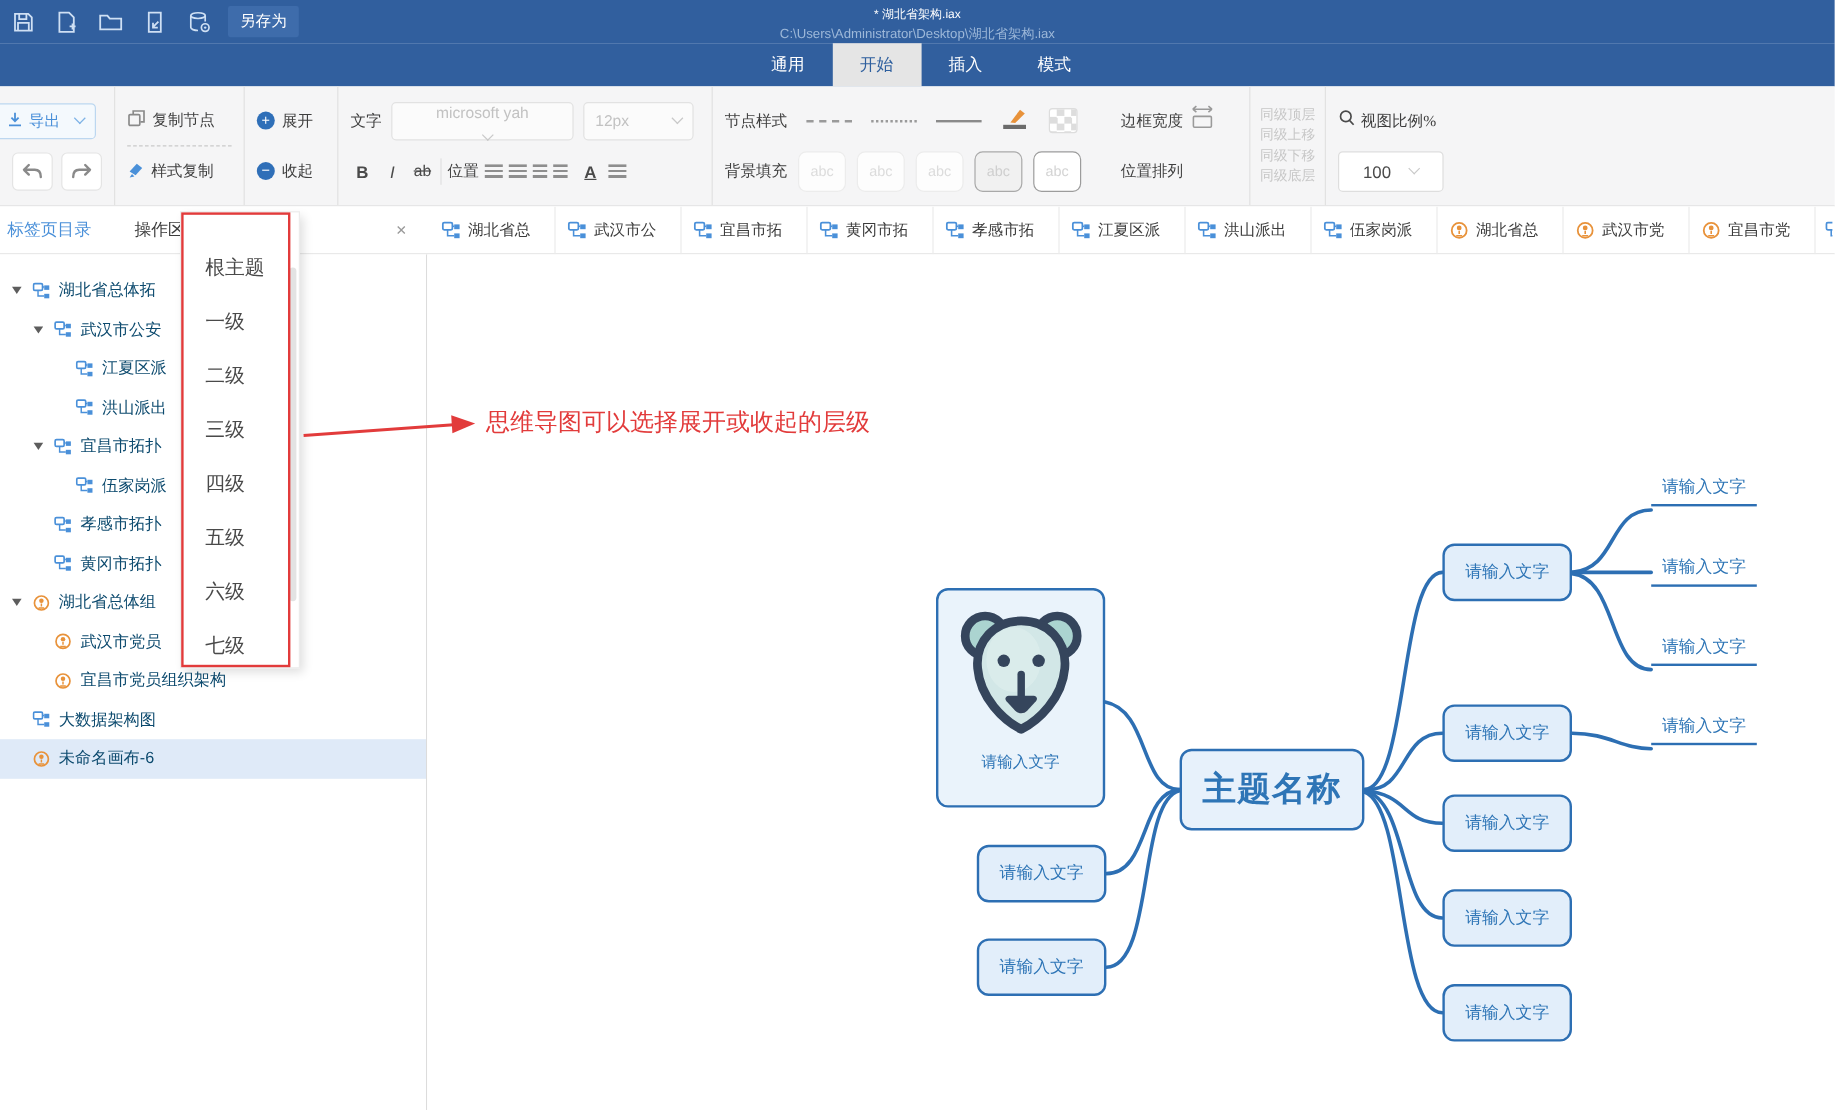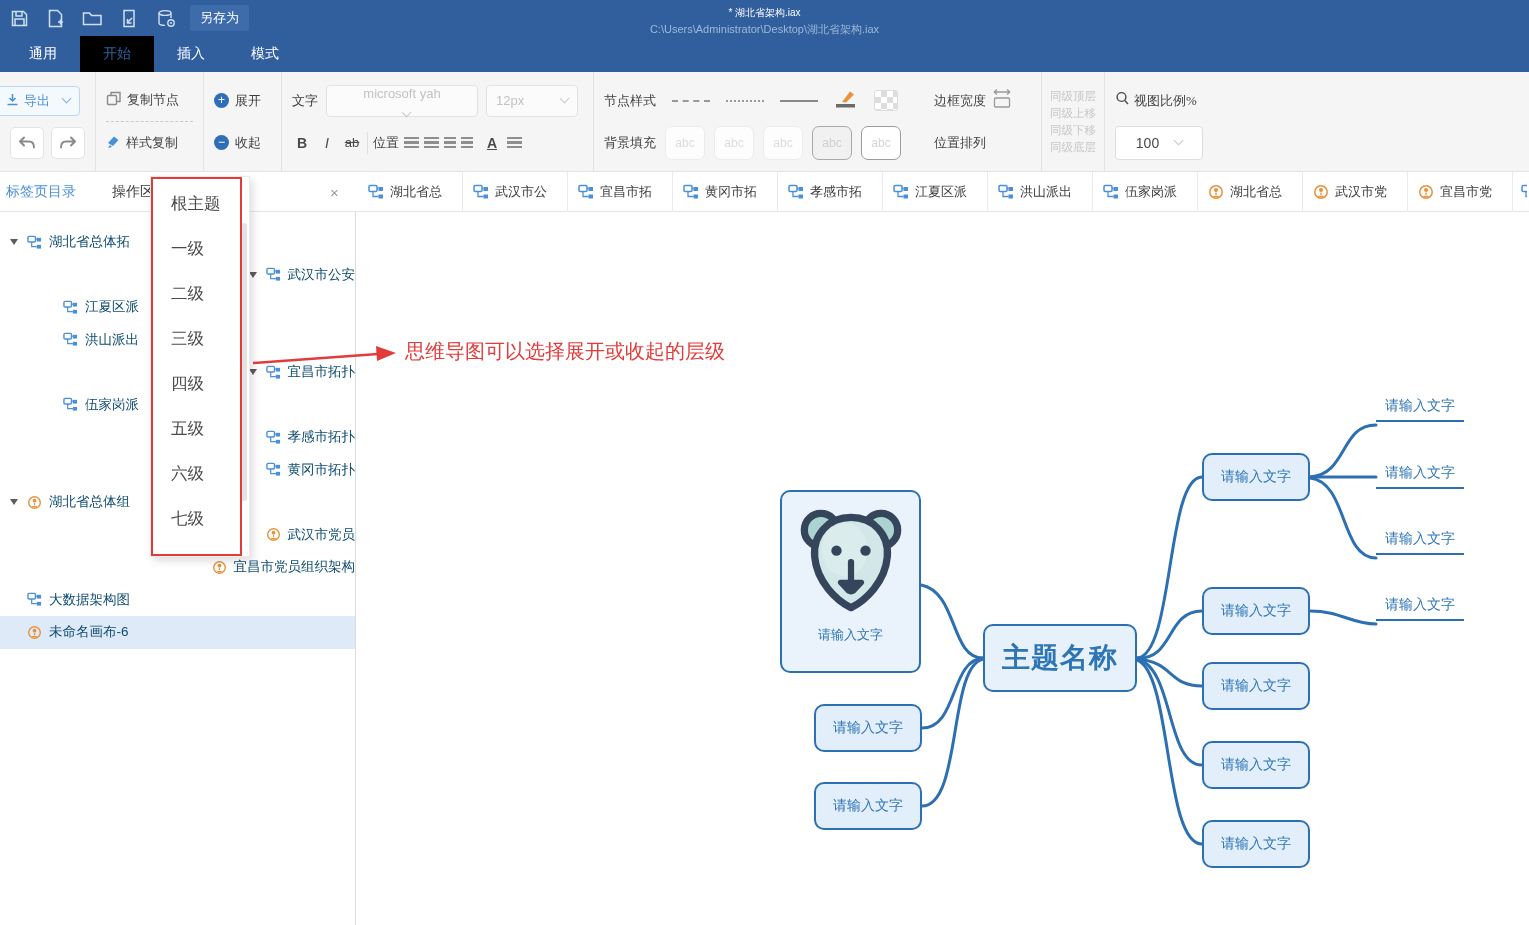--- a/index.html
+++ b/index.html
@@ -9,23 +9,23 @@
   
   .titlebar{position:absolute;left:0;top:0;width:100%;height:36px;background:#315f9e;display:flex;align-items:center;}
   .tb-icons{display:flex;align-items:center;gap:17px;padding-left:10px;}
   .tb-icons svg{display:block;}
   .saveas-btn{margin-left:14px;background:#3e6cab;color:#fff;font-size:13px;padding:4px 10px;border-radius:2px;cursor:default;}
   .title-center{position:absolute;left:50%;top:4px;transform:translateX(-50%);text-align:center;width:600px;}
   .title-main{color:#fff;font-size:10px;line-height:18px;}
   .title-path{color:#9db8d9;font-size:11px;line-height:14px;}
 
   
-  .ribbontabs{position:absolute;left:0;top:36px;width:100%;height:36px;background:#315f9e;display:flex;align-items:stretch;padding-left:6px;}
+  .ribbontabs{position:absolute;left:0;top:36px;width:100%;height:36px;background:#315f9e;display:flex;align-items:stretch;padding-left:6px;justify-content:center;}
   .rtab{color:#fff;font-size:14px;padding:0 23px;display:flex;align-items:center;cursor:default;}
-  .rtab.active{background:#000000;color:#2e5f9e;}
+  .rtab.active{background:#e5e5e5;color:#2e5f9e;}
 
   
   .ribbon{position:absolute;left:0;top:72px;width:100%;height:100px;background:#f5f5f6;border-bottom:1px solid #e3e3e3;display:flex;align-items:stretch;}
   .rgroup{display:flex;flex-direction:column;justify-content:center;gap:8px;padding:0 10px;border-right:1px solid #e2e2e2;}
   .rgroup.noborder{border-right:none;}
   .rrow{display:flex;align-items:center;gap:8px;height:34px;}
   .rlabel{font-size:13px;color:#3f3f3f;white-space:nowrap;font-family:Liberation Serif, serif;}
   .btn-export{display:flex;align-items:center;gap:5px;border:1px solid #bcd7f0;background:#f4f9fd;color:#4a90d9;font-size:13px;border-radius:4px;padding:5px 9px;margin-left:-14px;}
   .sqbtn{width:34px;height:32px;border:1px solid #e4e4e4;background:#fff;border-radius:5px;display:flex;align-items:center;justify-content:center;}
   .tool{display:flex;align-items:center;gap:6px;font-size:13px;color:#3f3f3f;white-space:nowrap;cursor:default;}
@@ -63,35 +63,35 @@
   .doctab{display:flex;align-items:center;gap:6px;width:105px;min-width:105px;padding:0 10px;border-right:1px solid #ebebeb;font-size:13px;color:#3c3c3c;white-space:nowrap;overflow:hidden;}
   .doctab .lbl{overflow:hidden;max-width:62px;}
   .doctab.partial{width:14px;min-width:14px;padding:0 0 0 8px;border-right:none;}
 
   
   .sidebar{position:absolute;left:0;top:212px;width:356px;height:713px;background:#fff;border-right:1px solid #dcdcdc;}
   .trow{display:flex;align-items:center;height:32.5px;gap:7px;font-size:13.5px;color:#0c4a6e;white-space:nowrap;overflow:hidden;}
   .trow.sel{background:#dfeaf8;}
   .exp{width:0;height:0;border-left:4.5px solid transparent;border-right:4.5px solid transparent;border-top:6px solid #5d5d5d;margin-right:2px;flex:none;}
   .lv0{padding-left:10px;} .lv0.noexp{padding-left:27px;}
-  .lv1{padding-left:28px;justify-content:flex-end;} .lv1.noexp{padding-left:45px;}
+  .lv1{padding-left:28px;} .lv1.noexp{padding-left:45px;}
   .lv2{padding-left:63px;}
   .ticon{flex:none;display:block;}
 
   .canvas{position:absolute;left:356px;top:212px;width:1173px;height:713px;background:#fff;overflow:hidden;}
   .edges{position:absolute;left:0;top:0;}
   .mnode{position:absolute;border:2px solid #2d6fb3;background:#e2eefa;border-radius:10px;color:#2e75b6;display:flex;align-items:center;justify-content:center;font-size:14px;}
   .mnode.topic{background:#e7f1fb;border-width:2.5px;font-size:28px;font-weight:bold;letter-spacing:1px;}
   .mnode.imgnode{background:#eaf3fb;flex-direction:column;justify-content:flex-start;padding-top:12px;}
   .imgnode .cap{margin-top:10px;font-size:13px;}
   .leaf{position:absolute;width:88px;text-align:center;color:#2e75b6;font-size:14px;padding-bottom:5px;border-bottom:2.5px solid #2d6fb3;}
 
   
   .dropdown{position:absolute;left:150px;top:176px;width:100px;height:381px;background:#fff;border:1px solid #ececec;box-shadow:3px 4px 8px rgba(0,0,0,.13);z-index:30;}
-  .dd-items{padding-top:4px;}
+  .dd-items{padding-top:24px;}
   .dd-item{height:45px;line-height:45px;padding-left:20px;font-size:16.5px;color:#4a4a4a;}
   .dd-redbox{position:absolute;left:0;top:0;width:91px;height:379px;border:2.5px solid #e23b3b;pointer-events:none;}
   .dd-scroll{position:absolute;right:2px;top:46px;width:6px;height:278px;background:#e3e3e3;border-radius:3px;}
 
   
   .redoverlay{position:absolute;left:0;top:0;width:1529px;height:925px;pointer-events:none;z-index:40;}
   .annot-text{position:absolute;left:405px;top:338px;color:#e23b3b;font-size:20px;z-index:41;white-space:nowrap;}
 </style>
 </head>
 <body>

